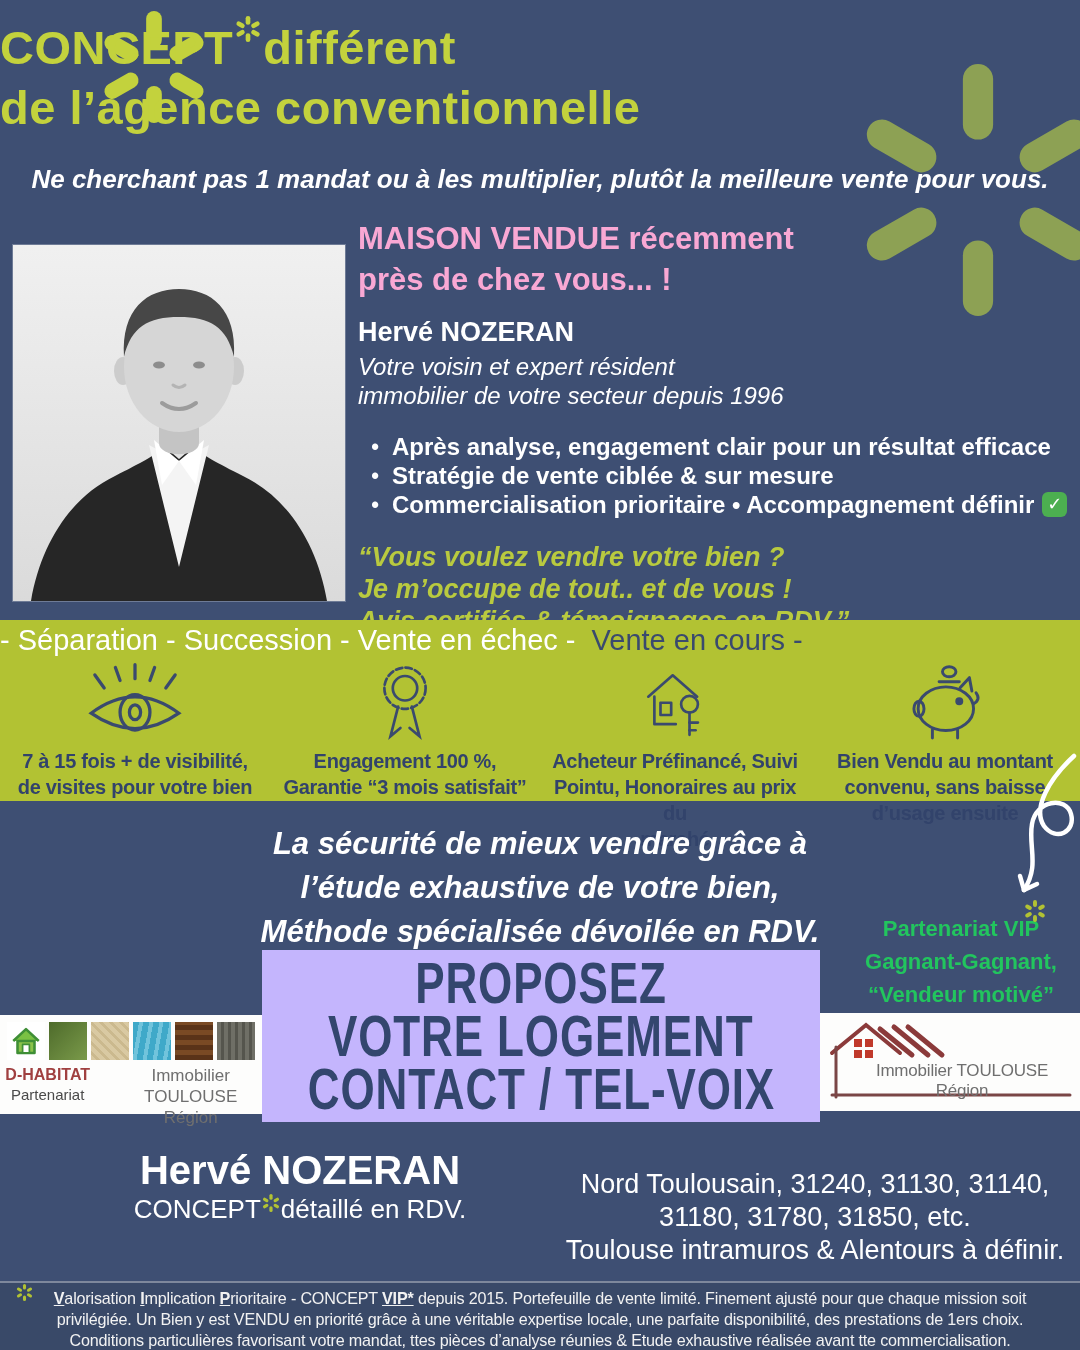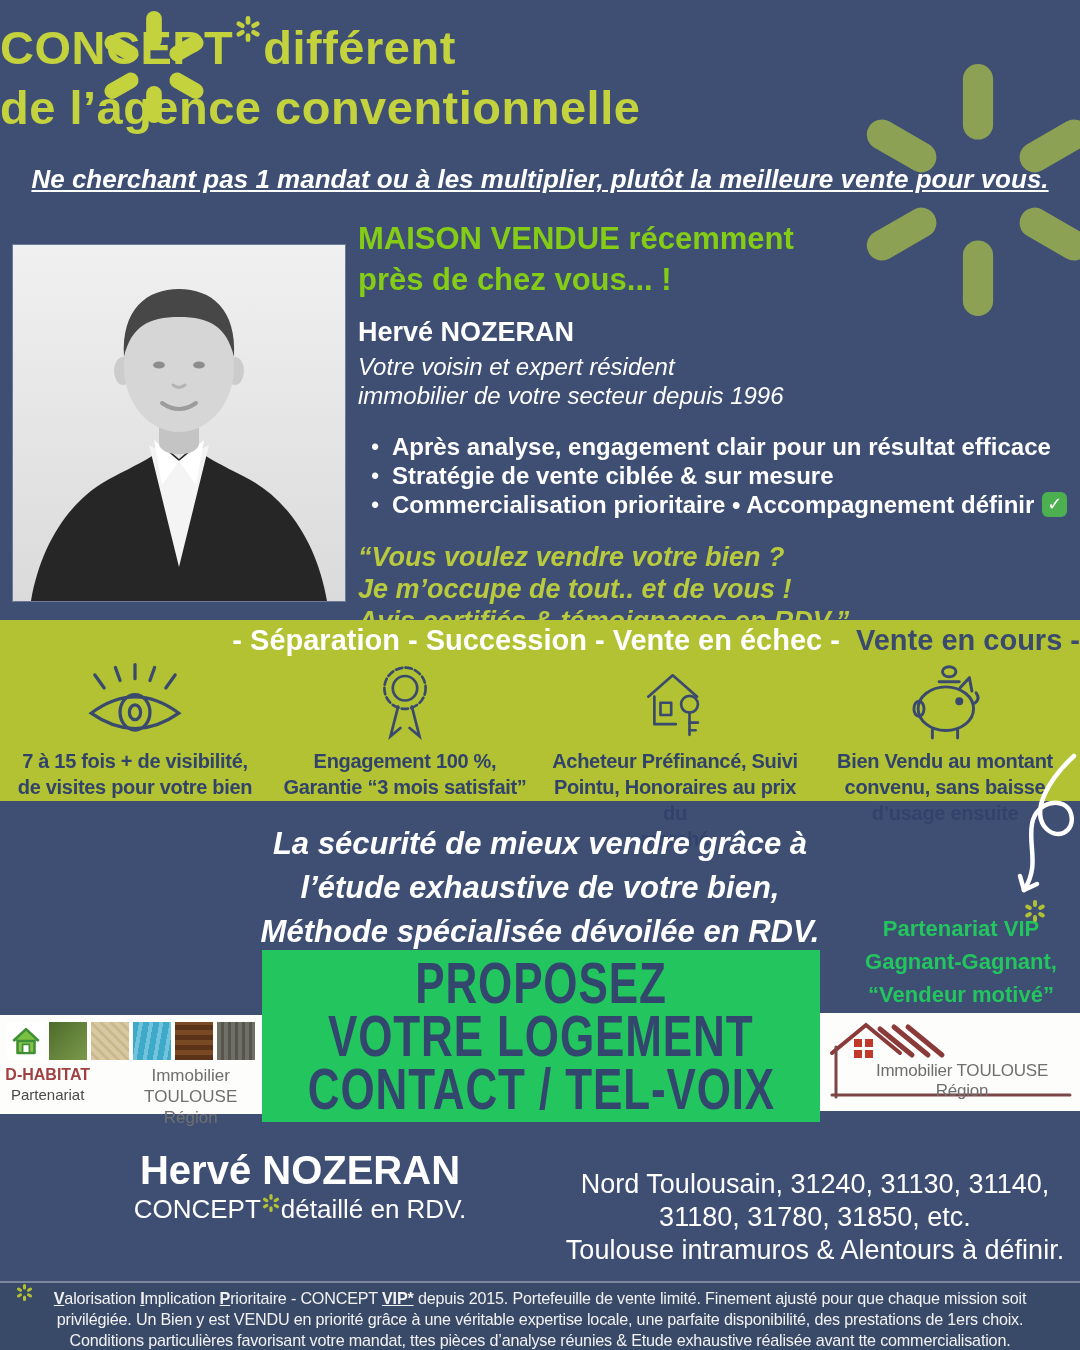--- a/index.html
+++ b/index.html
@@ -10,56 +10,56 @@
   }
   .abs{position:absolute;}
 
   
   .spark-left{left:98px;top:8px;width:112px;height:118px;z-index:2;}
   .spark-right{left:852px;top:62px;width:252px;height:256px;z-index:1;}
   .title{left:0;top:16px;width:100%;text-align:left;z-index:3;
     color:#c3d23d;font-weight:bold;font-size:47px;line-height:60px;letter-spacing:.5px;}
   .title .t-spark{display:inline-block;width:26px;height:26px;vertical-align:22px;margin:0 2px;}
   .tagline{left:0;top:164px;width:100%;text-align:center;z-index:3;
-    color:#ffffff;font-weight:bold;font-style:italic;font-size:26px;text-decoration:underline;}
+    color:#ffffff;font-weight:bold;font-style:italic;font-size:26px;}
 
   
   .photo{left:13px;top:245px;width:332px;height:356px;box-shadow:0 0 0 1px rgba(255,255,255,.25);}
   .hero-right{left:358px;top:218px;width:712px;}
-  .hero-headline{color:#84cc16;font-weight:bold;font-size:31px;line-height:41px;}
+  .hero-headline{color:#f9a8d4;font-weight:bold;font-size:31px;line-height:41px;}
   .agent-name{color:#fff;font-weight:bold;font-size:27px;margin-top:17px;}
   .agent-sub{color:#fff;font-style:italic;font-size:24px;line-height:29px;margin-top:4px;}
   .bullets{margin-top:22px;}
   .bullet{display:flex;color:#fff;font-weight:bold;font-size:24px;line-height:29px;align-items:center;}
   .bullet .dot{width:34px;text-align:center;font-size:22px;}
   .check-badge{display:inline-block;width:25px;height:25px;margin-left:8px;background:#4caf50;
     border-radius:6px;color:#fff;font-size:18px;line-height:25px;text-align:center;font-weight:bold;}
   .quote{margin-top:22px;color:#b9ca3f;font-weight:bold;font-style:italic;font-size:27px;line-height:32px;}
 
   
   .band{left:0;top:620px;width:1080px;height:181px;background:#b2c233;}
-  .band-title{position:absolute;left:0;top:4px;width:100%;text-align:right;font-weight:bold;font-size:29px;}
+  .band-title{position:absolute;left:0;top:4px;width:100%;text-align:left;font-weight:normal;font-size:29px;}
   .band-title .tw{color:#ffffff;}
   .band-title .tn{color:#3a4a6e;margin-left:8px;}
   .features{position:absolute;left:0;top:40px;width:100%;display:flex;}
   .feature{width:25%;display:flex;flex-direction:column;align-items:center;}
   .feature .f-icon{height:84px;display:flex;align-items:center;justify-content:center;}
   .feature .f-text{margin-top:4px;color:#32436b;font-weight:bold;font-size:20px;line-height:26px;
     text-align:center;letter-spacing:-.3px;}
 
   
   .mid-msg{left:0;top:822px;width:1080px;text-align:center;color:#fff;
     font-weight:bold;font-style:italic;font-size:31px;line-height:44px;z-index:2;}
   .curl-arrow{left:988px;top:750px;width:92px;height:168px;z-index:3;}
   .vip-block{left:845px;top:912px;width:232px;text-align:center;color:#22c55e;
     font-weight:bold;font-size:22px;line-height:33px;}
   .vip-spark{left:1024px;top:900px;width:22px;height:22px;z-index:4;}
 
   
-  .cta{left:262px;top:950px;width:558px;height:172px;background:#22c55e;
+  .cta{left:262px;top:950px;width:558px;height:172px;background:#c4b5fd;
     display:flex;flex-direction:column;justify-content:center;align-items:center;}
   .cta div{color:#33466e;font-weight:bold;font-size:50px;line-height:53px;letter-spacing:1px;
     transform:scale(.88,1.16);transform-origin:center;white-space:nowrap;}
 
   
   .partner-left{left:0;top:1015px;width:262px;height:99px;background:#fdfdfc;}
   .swatches{position:absolute;left:7px;top:7px;display:flex;gap:4px;}
   .swatch{width:38px;height:38px;}
   .sw-house{background:#ffffff;display:flex;align-items:center;justify-content:center;}
   .sw2{background:linear-gradient(135deg,#4e6b2b,#7a9a4a);}

